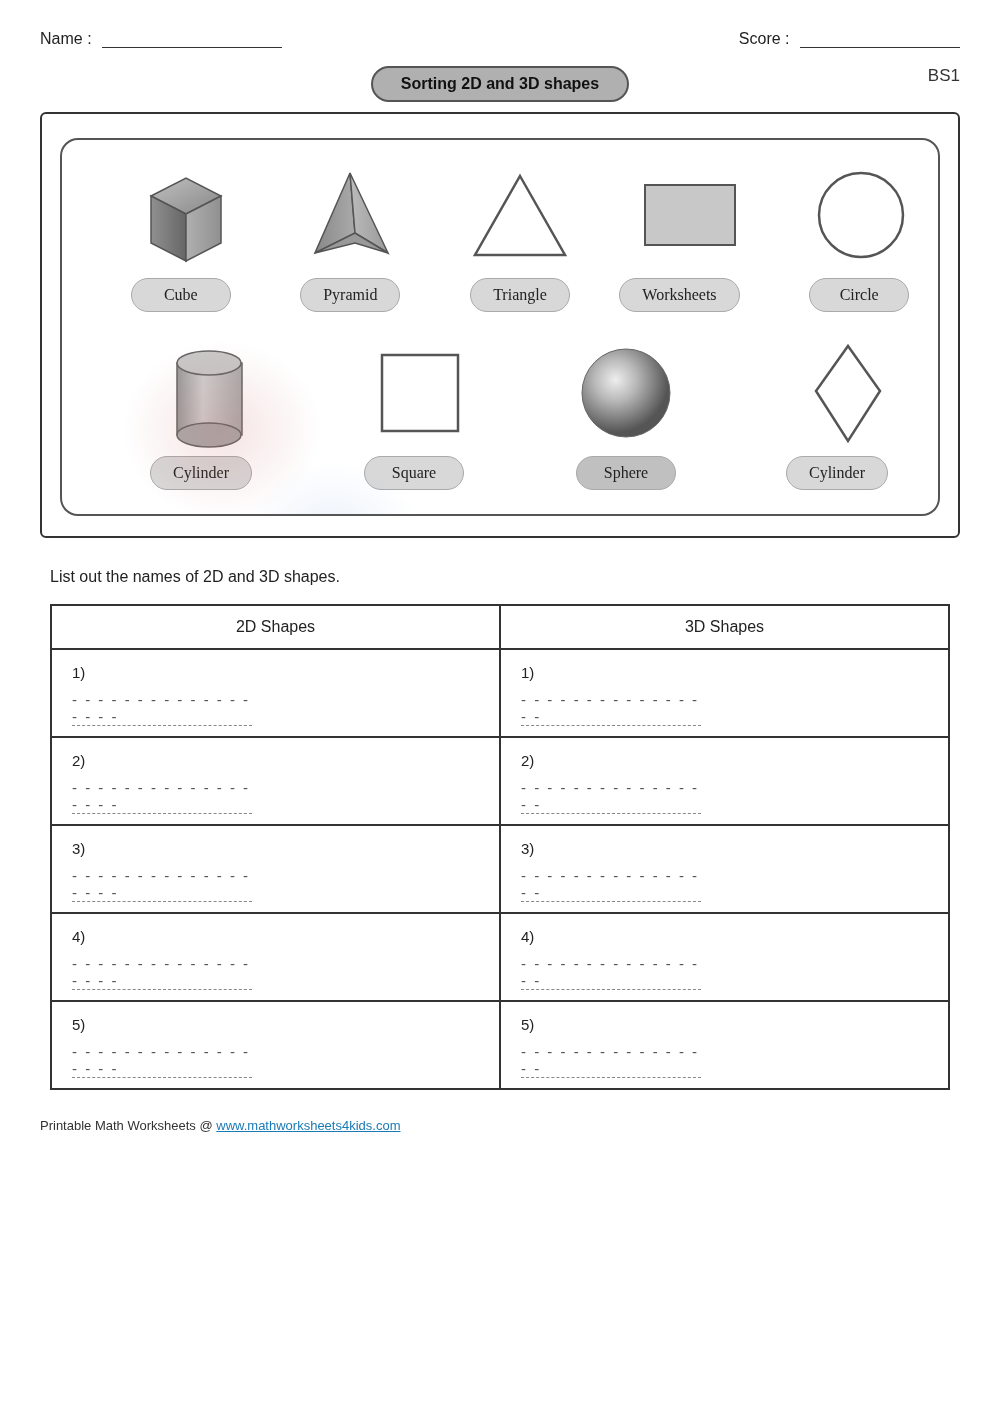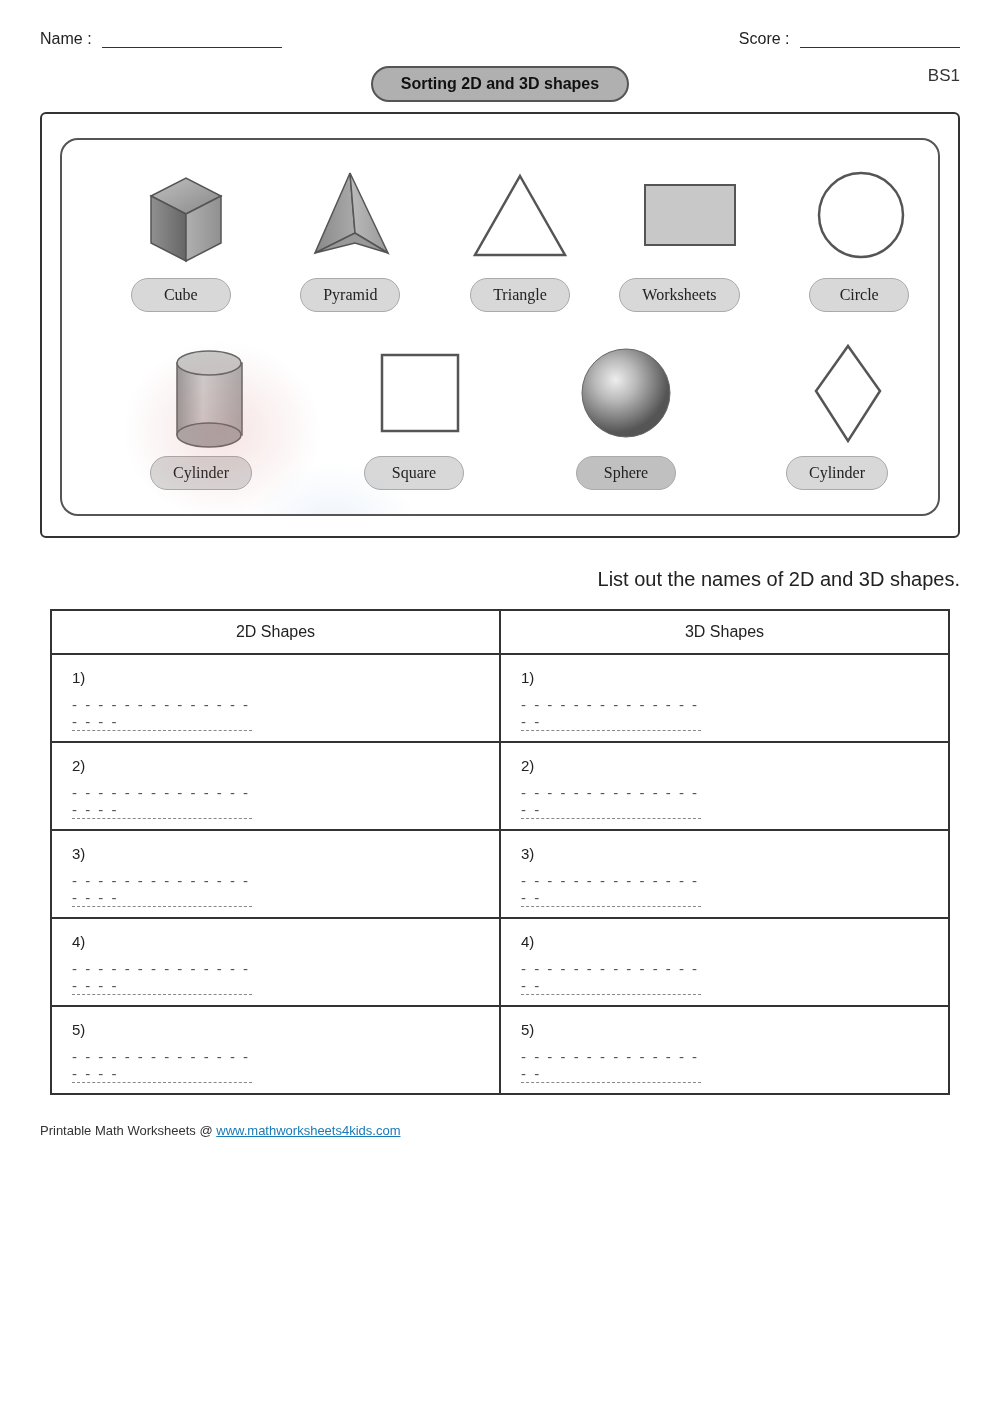--- a/index.html
+++ b/index.html
@@ -131,24 +131,23 @@
     }
 
     .divider-row {
       height: 18px;
     }
 
     
     svg { overflow: visible; }
 
     .instruction-text {
-      font-size: 20px;
+      font-size: 16px;
       margin-bottom: 18px;
       margin-left: 10px;
-      text-align: right;
     }
 
     .table-container {
       margin: 0 10px;
     }
     table.answer-table {
       width: 100%;
       border-collapse: collapse;
       border: 2px solid #333;
     }

